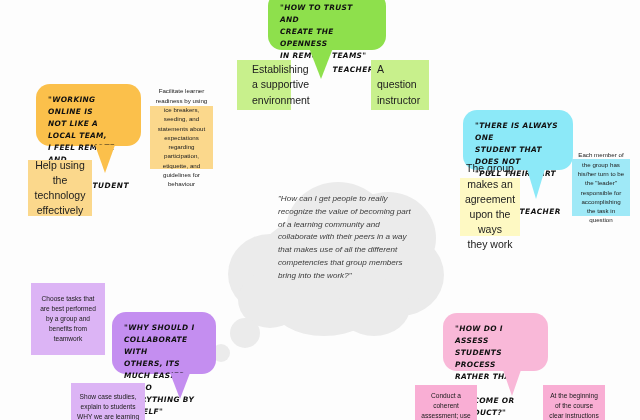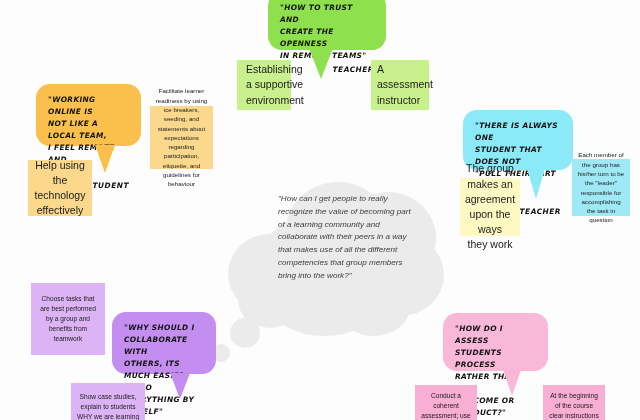--- a/index.html
+++ b/index.html
@@ -122,28 +122,28 @@
   <div id="thought-text">"How can I get people to really recognize the value of becoming part of a learning community and collaborate with their peers in a way that makes use of all the different competencies that group members bring into the work?"</div>
 
   <div class="bubble" style="left:268px; top:-8px; width:118px; height:58px; background:#8ee04c;">
     <div class="qt">"HOW TO TRUST AND
 CREATE THE OPENNESS
 IN REMOTE TEAMS"</div>
     <div class="attrib">TEACHER</div>
   </div>
   <div class="tail" style="left:309px; top:48px; border-left:12px solid transparent; border-right:12px solid transparent; border-top:31px solid #8ee04c;"></div>
 
-  <div class="note note-lg" style="left:237px; top:60px; width:54px; height:50px; background:#c8f08c; justify-content:flex-start; text-align:left; padding-left:9px;">
+  <div class="note note-lg" style="left:237px; top:60px; width:54px; height:50px; background:#c8f08c; justify-content:flex-start; text-align:left; padding-left:15px;">
     <span>Establishing
 a supportive
 environment</span>
   </div>
 
   <div class="note note-lg" style="left:371px; top:60px; width:58px; height:50px; background:#c8f08c; justify-content:flex-start; text-align:left; padding-left:6px;">
-    <span>A assessment
+    <span>A question
 instructor</span>
   </div>
 
   <div class="bubble" style="left:36px; top:84px; width:105px; height:62px; background:#fbc04b;">
     <div class="qt">"WORKING ONLINE IS
 NOT LIKE A LOCAL TEAM,
 I FEEL REMOTE AND
 LONELY"</div>
     <div class="attrib">STUDENT</div>
   </div>

